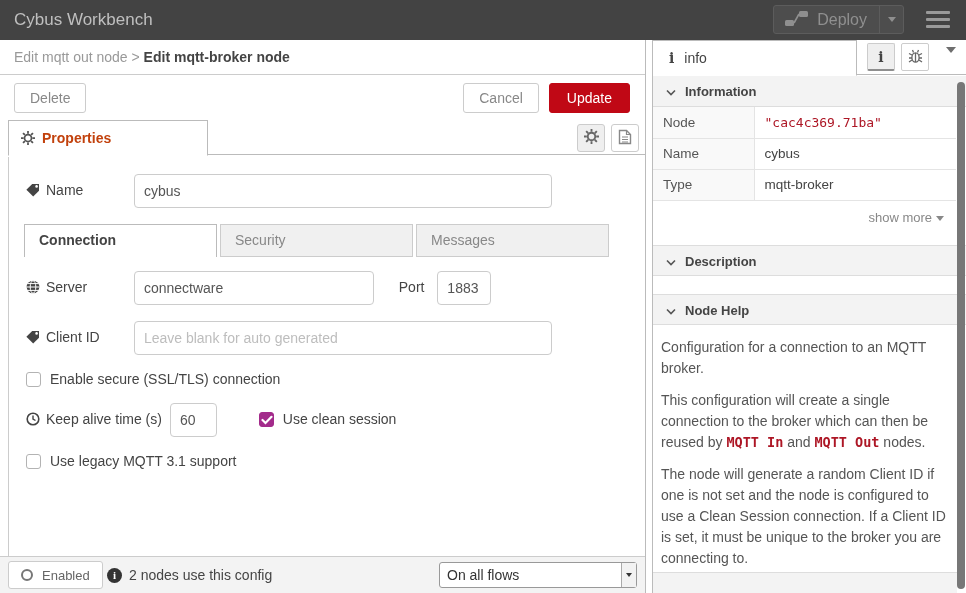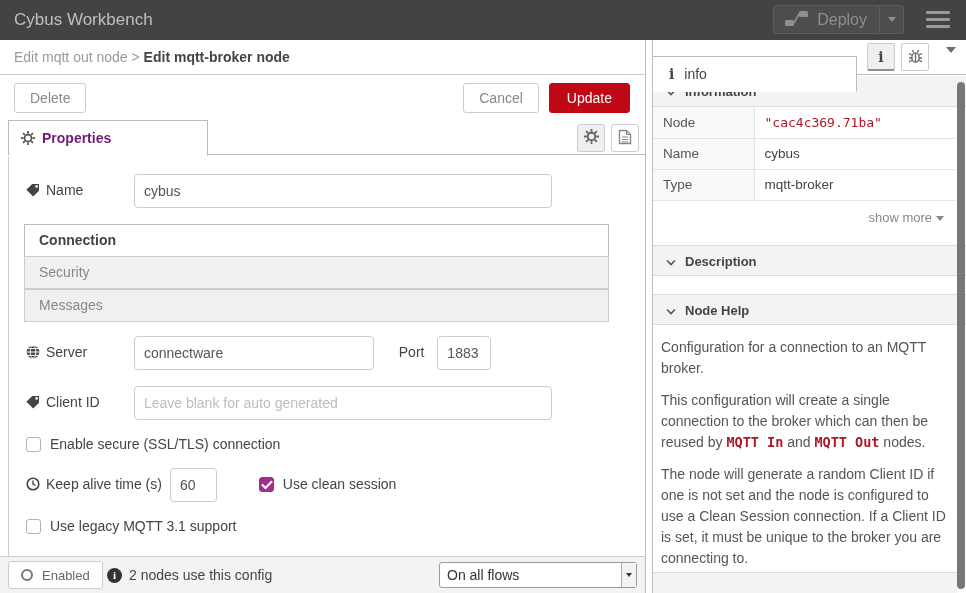--- a/index.html
+++ b/index.html
@@ -33,21 +33,21 @@
     color:#888; font-size:14px; font-family:inherit; cursor:pointer;
   }
   .btn-delete { position:absolute; left:14px; top:8px; }
   .toolbar-right { position:absolute; right:15px; top:8px; display:flex; gap:10px; }
   .btn-update { background:#c00815; border-color:#c00815; color:#fff; padding:0 17px; }
 
   .tabrow { height:35px; border-bottom:1px solid #bbb; position:relative; margin-left:8px; }
   .tab-properties {
     position:absolute; left:0; top:0; height:36px; width:200px; background:#fff;
     border:1px solid #bbb; border-bottom:1px solid #fff; z-index:2;
-    line-height:34px; padding-left:12px; font-weight:bold; color:#701a75; font-size:14px;
+    line-height:34px; padding-left:12px; font-weight:bold; color:#c2410c; font-size:14px;
   }
   .tab-properties .ic { margin-right:7px; vertical-align:-2px; }
   .mini-sq {
     position:absolute; top:4px; width:28px; height:28px; background:#fff; border:1px solid #ccc;
     border-radius:3px; display:flex; align-items:center; justify-content:center; cursor:pointer;
   }
   .btn-nodesettings { right:40px; background:#efefef; }
   .btn-docs { right:6px; }
 
   .vline-left { position:absolute; left:8px; top:117px; bottom:37px; width:1px; background:#ccc; }
@@ -60,21 +60,21 @@
     height:34px; border:1px solid #ccc; border-radius:4px; padding:0 9px; font-size:14px;
     color:#555; font-family:"Liberation Sans", sans-serif; outline:none; vertical-align:middle; background:#fff;
   }
   input::placeholder { color:#bdbdbd; opacity:1; }
   .in-name, .in-client { width:418px; }
   .in-server { width:240px; }
   .in-port { width:54px; margin-left:9px; }
   .in-keep { width:47px; }
   .port-lbl { margin-left:21px; color:#444; }
 
-  .mtabs { display:flex; width:588px; margin:2px 0 14px -2px;flex-direction:column; }
+  .mtabs { display:flex; width:588px; margin:2px 0 14px -2px; }
   .mtab { flex:1; height:33px; line-height:31px; padding-left:14px; font-size:14px; margin-right:3px; }
   .mtab.active { background:#fff; border:1px solid #bbb; border-bottom:none; font-weight:bold; color:#444; }
   .mtab.inactive { background:#f0f0f0; border:1px solid #ccc; color:#888; }
 
   .cb {
     display:inline-block; width:15px; height:15px; background:#fff; border:1px solid #b3b3b3;
     border-radius:3px; vertical-align:-3px; margin-right:9px; position:relative; cursor:pointer;
   }
   .cb.checked { background:#a32b8b; border-color:#a32b8b; }
   .cb.checked svg { position:absolute; left:1px; top:2px; }
@@ -99,21 +99,21 @@
   .flows-value { flex:1; padding-left:7px; font-size:14px; color:#333; }
   .sel-arrow-box { width:15px; height:100%; border-left:1px solid #aaa; background:#f2f2f2; display:flex; align-items:center; justify-content:center; }
   .sel-arrow-box .caret { border-top-color:#333; border-left-width:3px; border-right-width:3px; border-top-width:4px; }
 
   
   .sidebar { position:absolute; top:40px; left:652px; right:0; bottom:0; background:#fff; border-left:1px solid #bbb; }
   .side-tabs { height:35px; border-bottom:1px solid #bbb; position:relative; background:#fff; }
   .tab-info {
     position:absolute; left:0; top:0; height:36px; width:204px; background:#fff; z-index:2;
     border:1px solid #bbb; border-left:none; border-bottom:1px solid #fff;
-    line-height:34px; padding-left:16px; font-size:14px; color:#444; cursor:pointer;margin-top:16px;
+    line-height:34px; padding-left:16px; font-size:14px; color:#444; cursor:pointer;
   }
   .i-serif { font:bold 14px "DejaVu Serif", serif; color:#444; margin-right:10px; }
   .side-mini { position:absolute; top:3px; width:28px; height:28px; background:#fff; border:1px solid #ccc; border-radius:2px; display:flex; align-items:center; justify-content:center; cursor:pointer; }
   .btn-info-panel { right:71px; background:#efefef; border-bottom:2px solid #8e8e8e; }
   .btn-debug-panel { right:37px; }
   .side-caret { position:absolute; right:10px; top:13px; cursor:pointer; }
   .side-caret .caret { border-top-color:#6e6e6e; border-left-width:5px; border-right-width:5px; border-top-width:6px; }
 
   .side-content { position:absolute; top:36px; left:0; right:0; bottom:0; overflow:hidden; }
   .scroll-thumb { position:absolute; right:1px; top:6px; bottom:4px; width:8px; background:#777; border-radius:4px; }

